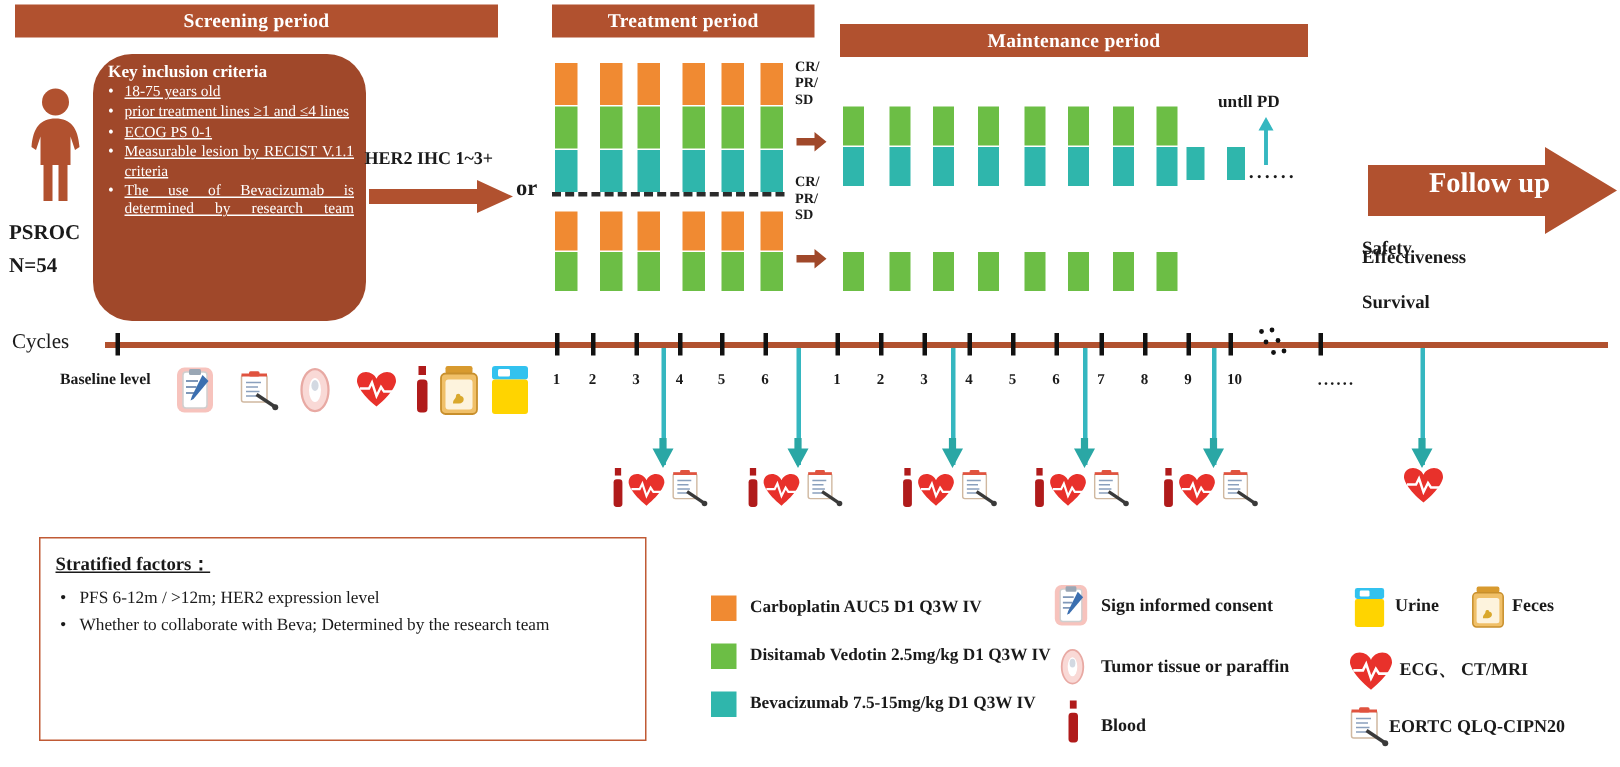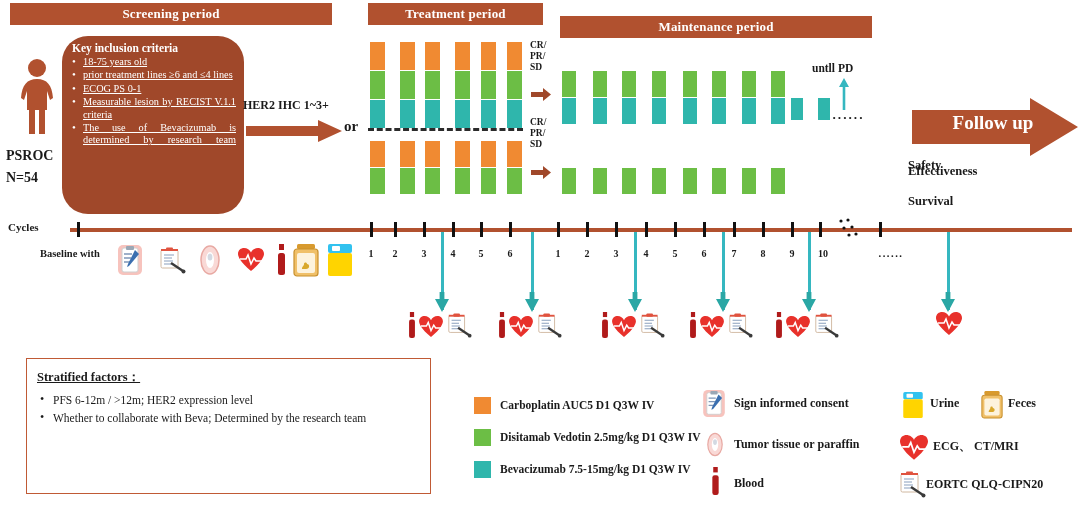--- a/index.html
+++ b/index.html
@@ -67,21 +67,21 @@
   
   .followwrap{position:absolute;left:912px;top:98px;width:166px;height:58px;}
   .followtext{
     position:absolute;left:938px;top:112px;width:110px;text-align:center;
     color:#ffffff;font-weight:bold;font-size:19px;
   }
   .folitem{position:absolute;left:908px;font-weight:bold;font-size:12.5px;}
 
   
   .timeline{position:absolute;left:70px;top:228px;width:1002px;height:4px;background:#b1512f;}
-  .cycleslbl{position:absolute;left:8px;top:221px;font-size:11px;font-weight:bold;}
+  .cycleslbl{position:absolute;left:8px;top:221px;font-size:14px;font-weight:normal;}
   .tick{position:absolute;width:3px;height:15px;background:#111111;}
   .cyclenum{position:absolute;font-size:10px;font-weight:bold;width:14px;text-align:center;}
   .tealline{position:absolute;width:3px;background:#35b7c0;}
   .dotsdiag{position:absolute;left:838px;top:218px;width:22px;height:20px;}
   .tlinedots{position:absolute;left:878px;top:250px;font-size:11px;font-weight:bold;letter-spacing:.5px;}
 
   
   .baselbl{position:absolute;left:40px;top:248px;font-size:10.5px;font-weight:bold;}
 
   
@@ -126,21 +126,21 @@
     <rect x="25" y="52" width="6" height="24" fill="#b1512f"></rect>
   </svg>
 </div>
 <div class="psroc">PSROC</div>
 <div class="nval">N=54</div>
 
 <div class="criteria">
   <h4>Key inclusion criteria</h4>
   <ul>
     <li>18-75 years old</li>
-    <li>prior treatment lines ≥6 and ≤4 lines</li>
+    <li>prior treatment lines ≥1 and ≤4 lines</li>
     <li>ECOG PS 0-1</li>
     <li class="crit-just">Measurable lesion by RECIST V.1.1 criteria</li>
     <li class="crit-just">The use of Bevacizumab is determined by research team</li>
   </ul>
 </div>
 
 <div class="her2label">HER2 IHC 1~3+</div>
 <div class="bigarrow">
   <svg width="96" height="22" viewBox="0 0 96 22">
     <path d="M0 6 L72 6 L72 0 L96 11 L72 22 L72 16 L0 16 Z" fill="#b1512f"></path>
@@ -312,21 +312,21 @@
 
 <div class="tick" style="left:879px;top:222px;"></div>
 
 <div class="tealline" style="left:441px;top:232px;height:78px;"></div>
 <div class="tealline" style="left:531px;top:232px;height:78px;"></div>
 <div class="tealline" style="left:634px;top:232px;height:78px;"></div>
 <div class="tealline" style="left:722px;top:232px;height:78px;"></div>
 <div class="tealline" style="left:808px;top:232px;height:78px;"></div>
 <div class="tealline" style="left:947px;top:232px;height:78px;"></div>
 
-<div class="baselbl">Baseline with</div>
+<div class="baselbl">Baseline level</div>
 
 <div class="abs" style="left:118px;top:245px;">
   <svg width="24" height="30" viewBox="0 0 24 30">
     <rect x="0" y="0" width="24" height="30" rx="5" fill="#f7c3bd"></rect>
     <rect x="4" y="3" width="16" height="24" rx="2" fill="#ffffff" stroke="#cfcfcf"></rect>
     <rect x="8" y="1" width="8" height="4" rx="1" fill="#9aa7b5"></rect>
     <path d="M6 9 L14 9 M6 13 L13 13 M6 17 L12 17" stroke="#7f97b8" stroke-width="1.3"></path>
     <path d="M17 5 L21 9 L11 21 L9 22 L10 19 Z" fill="#3b6fb0"></path>
   </svg>
 </div>

